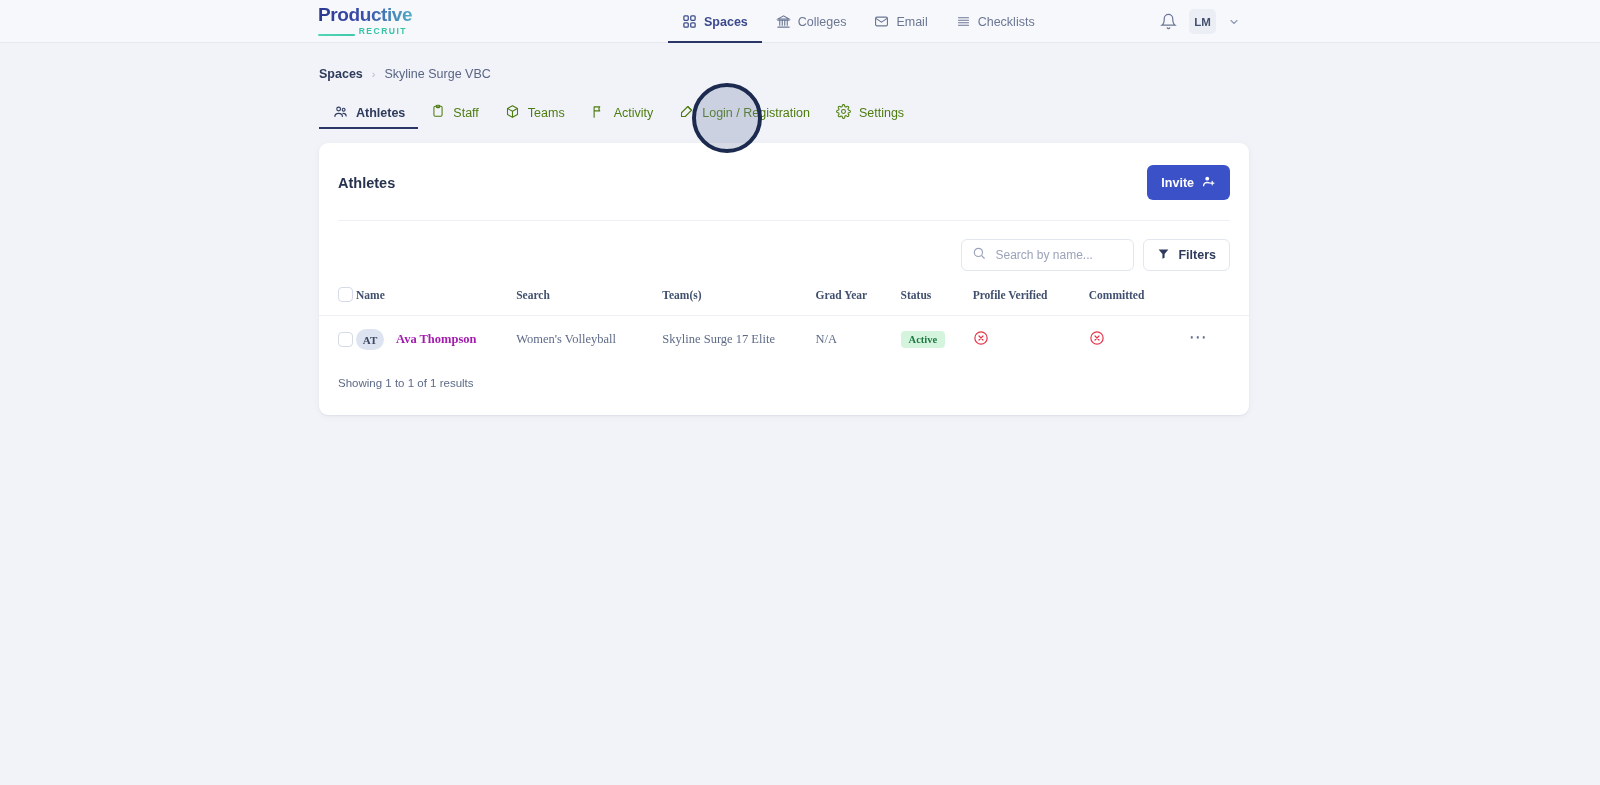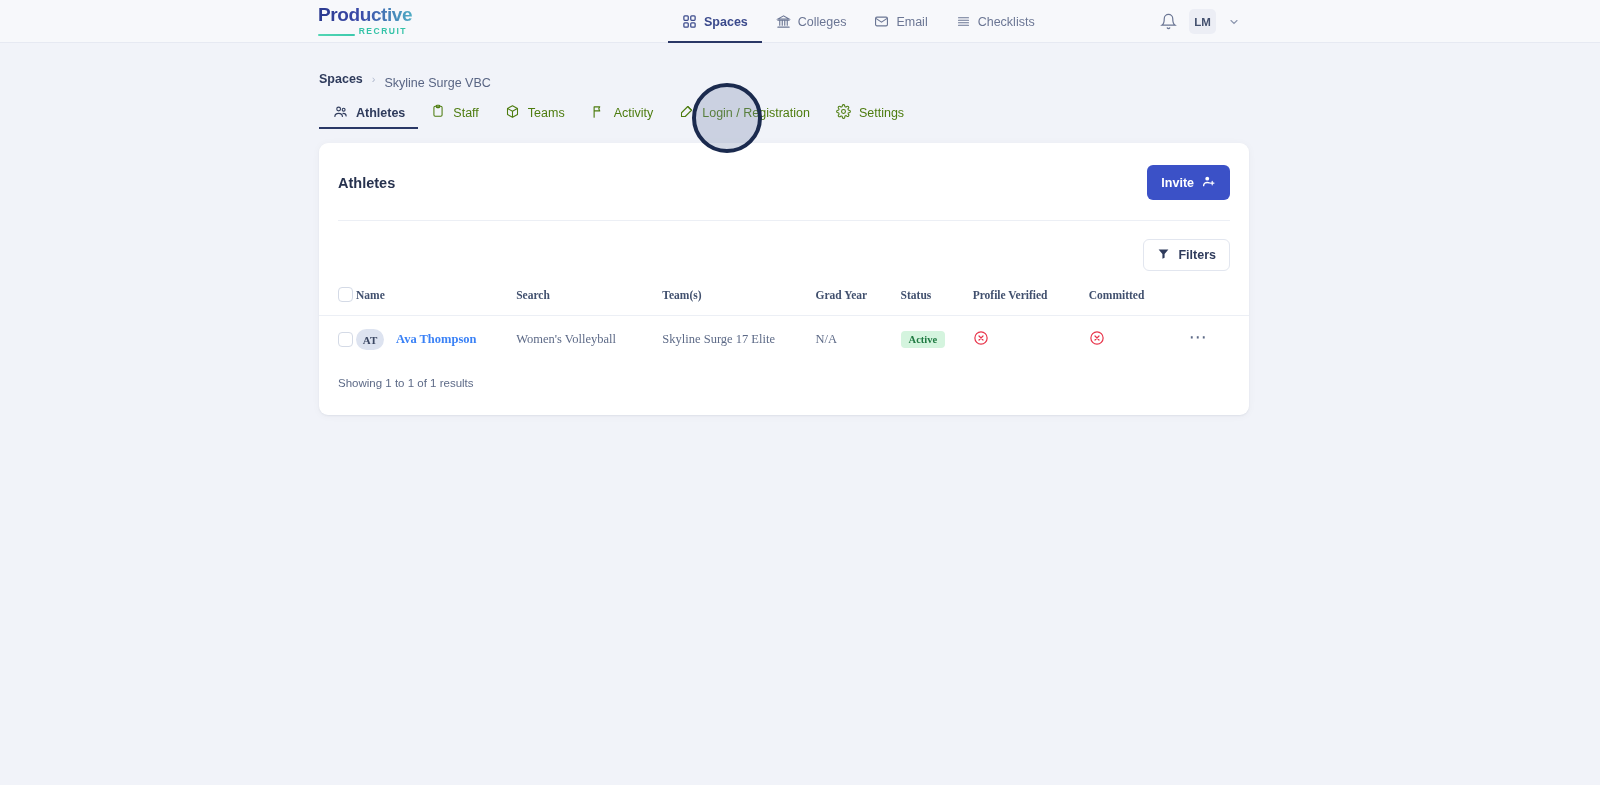--- a/index.html
+++ b/index.html
@@ -119,21 +119,21 @@
     position: absolute;
     left: 319px;
     top: 67px;
     display: flex;
     align-items: center;
     gap: 9px;
     font-size: 12.5px;
   }
   .bc-root { color: #2f3b5c; font-weight: 600; cursor: pointer; }
   .bc-sep { color: #b2bace; font-size: 11px; }
-  .bc-cur { color: #5a6party; color:#596584;margin-top:9px; }
+  .bc-cur { color: #5a6party; color:#596584; }
 
   
   .subtabs {
     position: absolute;
     left: 319px;
     top: 96px;
     display: flex;
     align-items: stretch;
     height: 33px;
   }
@@ -291,21 +291,21 @@
     border-radius: 12px;
     background: #dde3f0;
     color: #3b4763;
     font-size: 11px;
     font-weight: 600;
     display: flex;
     align-items: center;
     justify-content: center;
     flex: 0 0 auto;
   }
-  .name-text { color: #3b82f6; font-weight: 600; font-size: 12.5px; }
+  .name-text { color: #a21caf; font-weight: 600; font-size: 12.5px; }
   .badge {
     display: inline-block;
     background: #d4f4de;
     color: #1f7a42;
     font-size: 10.5px;
     font-weight: 600;
     border-radius: 4px;
     padding: 3px 8px;
   }
   .dots {
@@ -482,20 +482,29 @@
           <path d="M2.8 20c0-3.4 2.8-5.4 6.2-5.4 1.3 0 2.5.3 3.5.8" stroke="#fff" stroke-width="2.4"></path>
           <path d="M17.5 12.5v6M14.5 15.5h6"></path>
         </svg>
       </span>
     </button>
   </div>
 
   <div class="divider"></div>
 
   <div class="toolbar">
+    <div class="search-box">
+      <span>
+        <svg width="14" height="14" viewBox="0 0 24 24" fill="none" stroke="#9aa3ba" stroke-width="2" stroke-linecap="round">
+          <circle cx="11" cy="11" r="7"></circle>
+            <path d="M16.5 16.5L21 21"></path>
+        </svg>
+      </span>
+      <input type="text" placeholder="Search by name..." style="">
+    </div>
     <button class="filters-btn">
       <span>
         <svg width="13" height="13" viewBox="0 0 24 24" fill="#2f3b5c">
           <path d="M3 4.5h18l-7 8.2V20l-4 1.6v-8.9z"></path>
         </svg>
       </span>
       <span>Filters</span>
     </button>
   </div>
 

